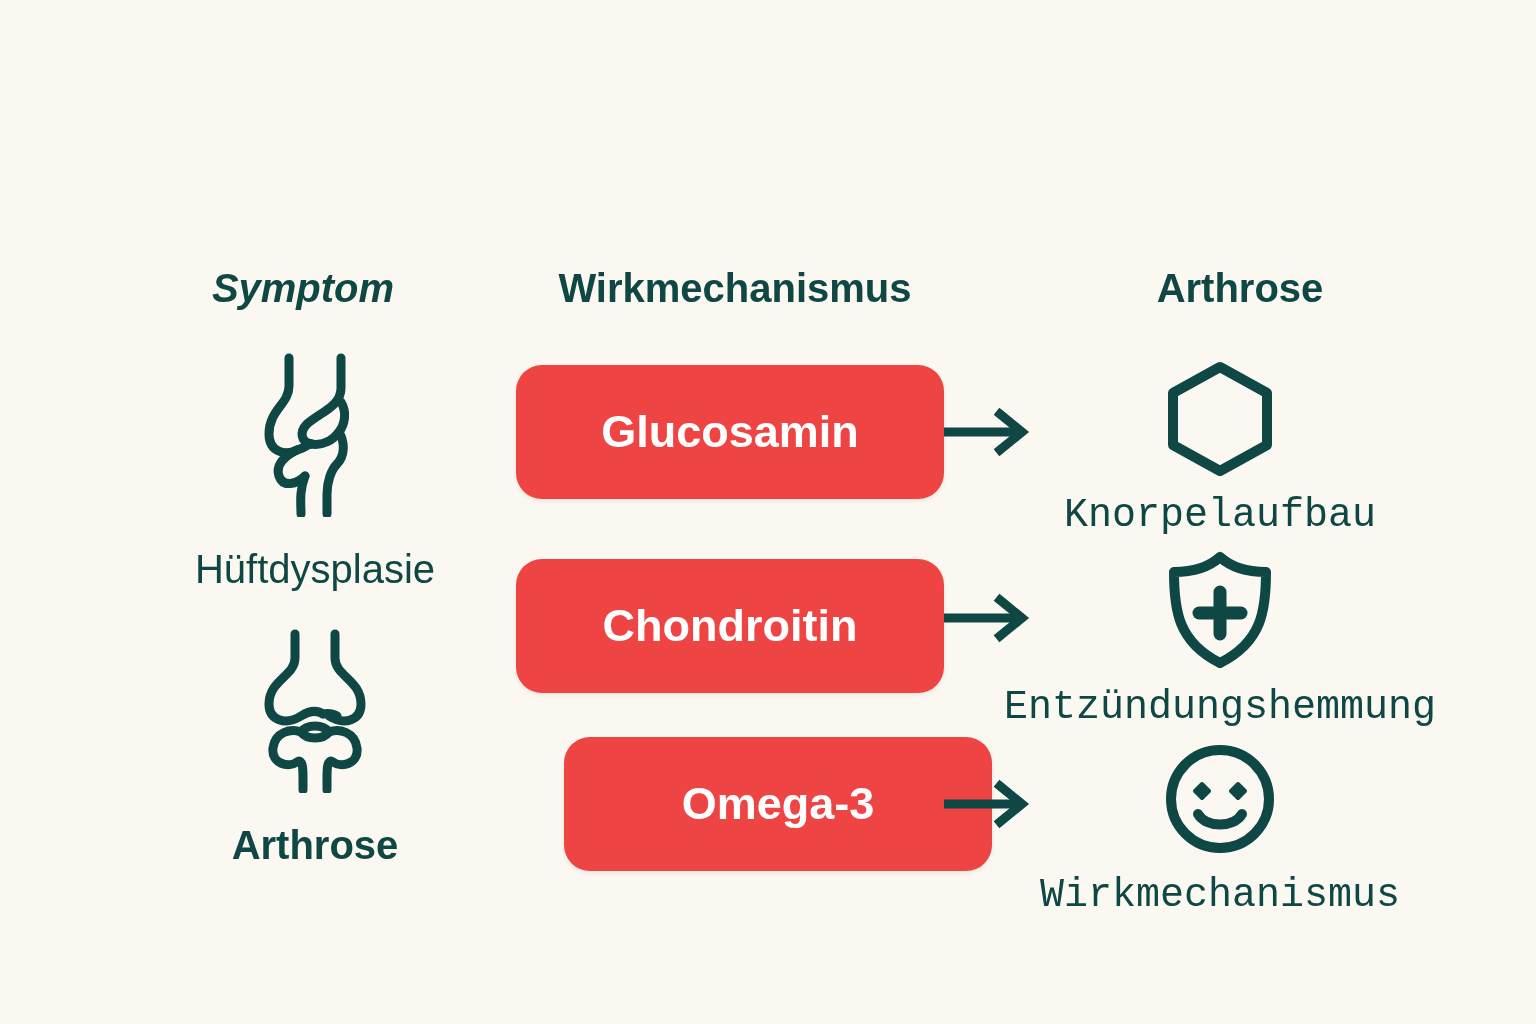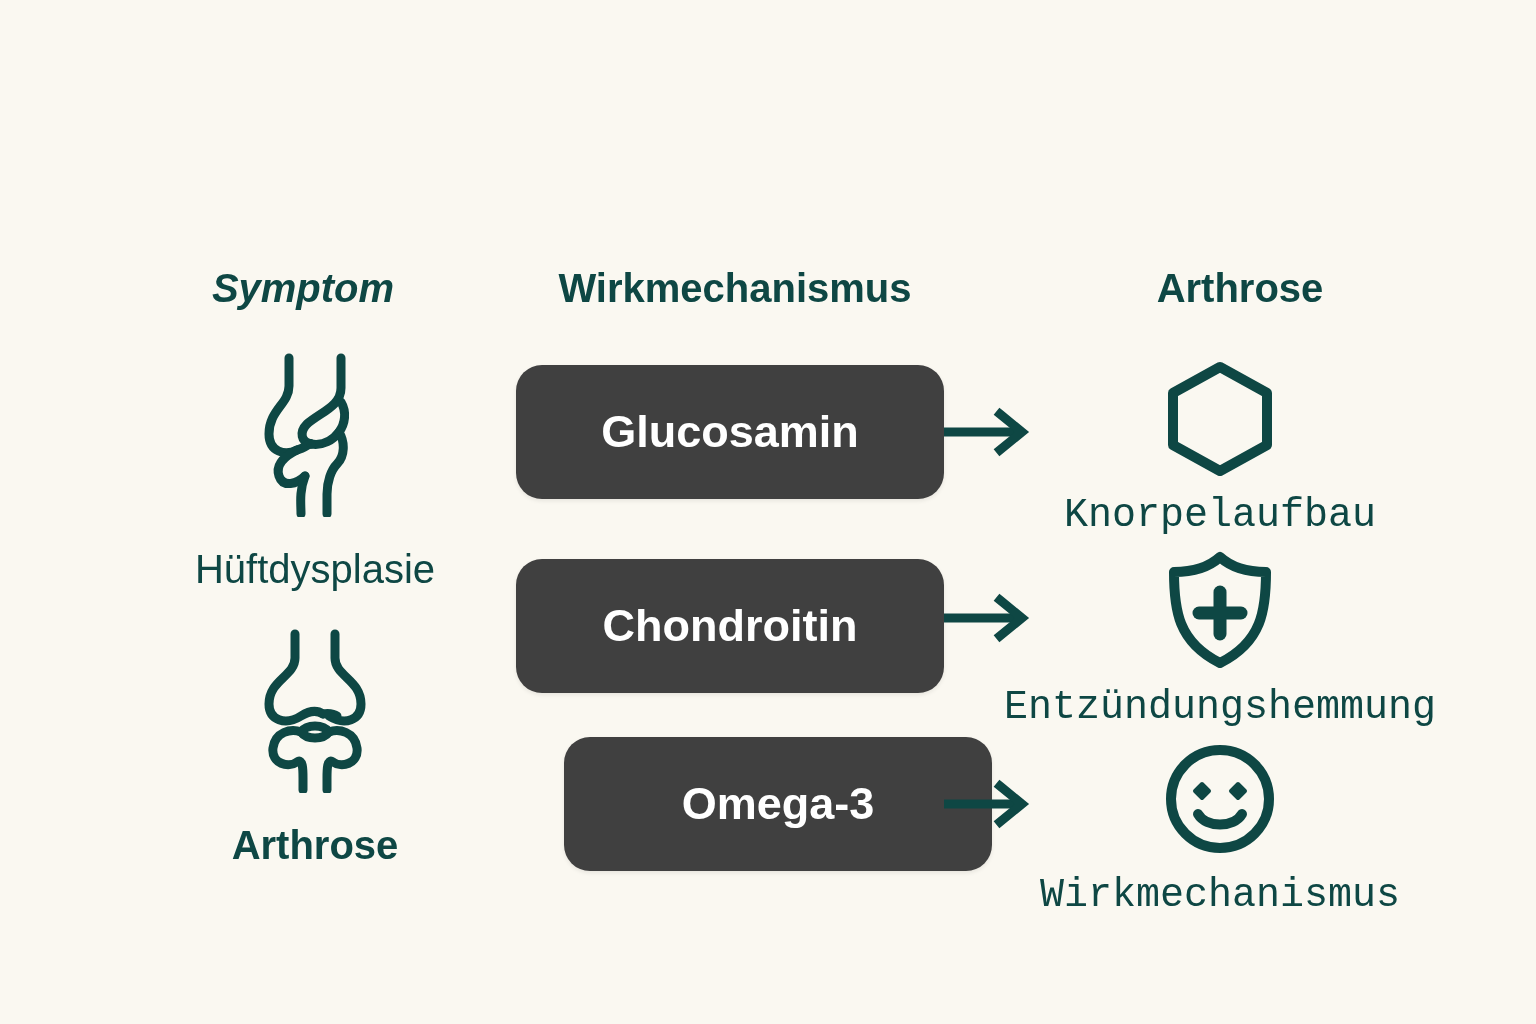--- a/index.html
+++ b/index.html
@@ -72,21 +72,21 @@
     white-space: nowrap;
     line-height: 1.1;
   }
 
   
   .mech-box {
     position: absolute;
     left: 516px;
     width: 428px;
     height: 134px;
-    background: #404040;
+    background: #ef4444;
     border-radius: 26px;
     display: flex;
     align-items: center;
     justify-content: center;
     box-shadow: 0 2px 4px rgba(0,0,0,0.08);
   }
   .mech-box.m0 { top: 365px; }
   .mech-box.m1 { top: 551px; margin-top: 8px; }
   .mech-box.m2 { top: 737px; margin-left: 48px; }
 

